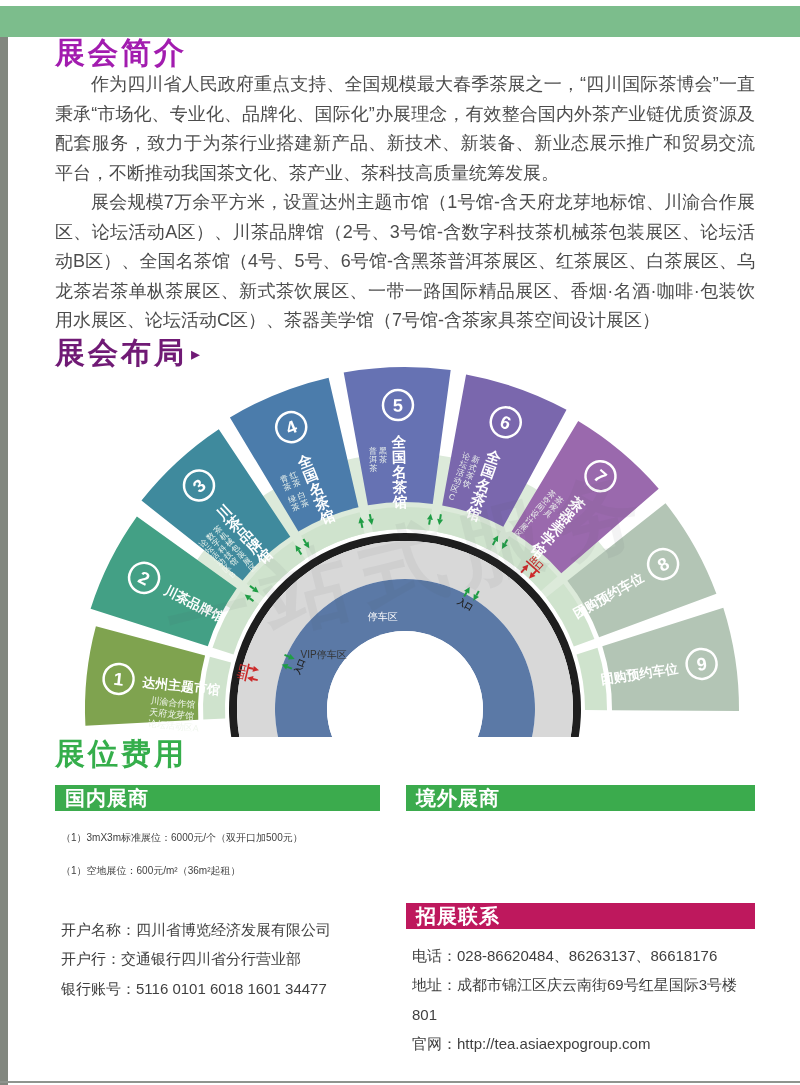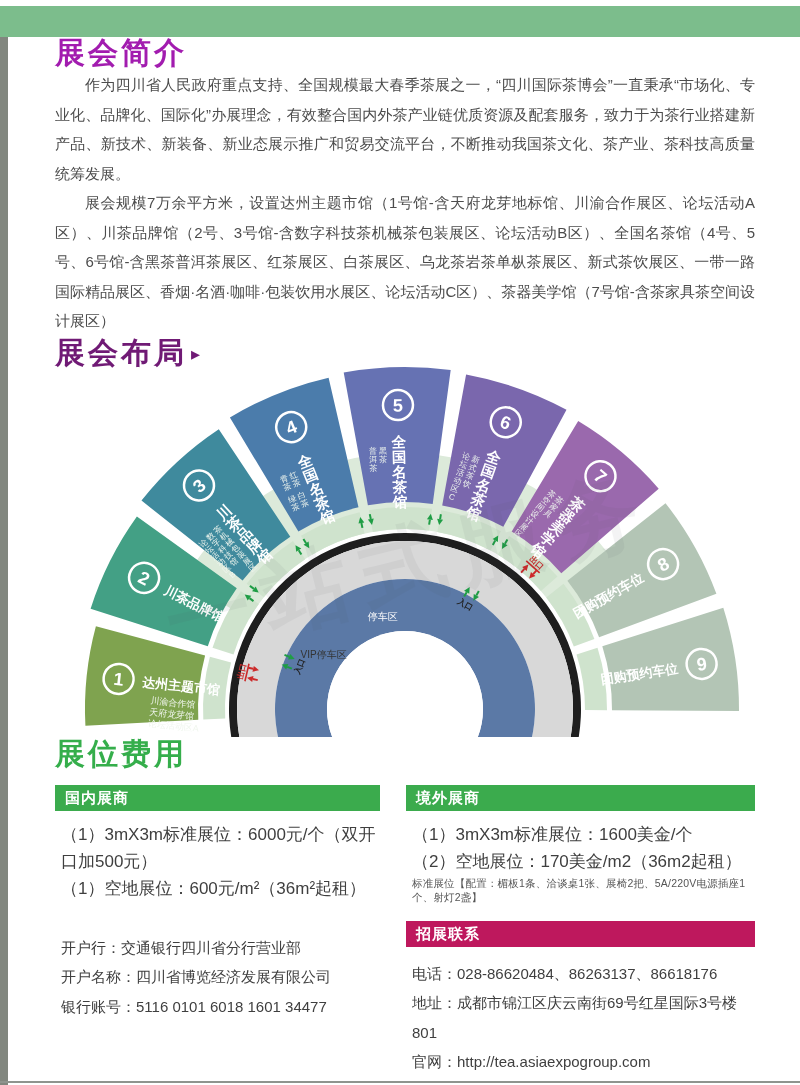--- a/index.html
+++ b/index.html
@@ -13,41 +13,41 @@
   .bottom-line{position:absolute;top:1081px;left:0;width:800px;height:2px;}
   .content{position:absolute;top:36px;left:0;width:800px;padding:0 45px 0 55px;box-sizing:border-box;}
   h1.sec-title{
     font-size:30px;font-weight:bold;letter-spacing:3px;margin:0;line-height:34px;
   }
   .t1{margin-top:52px;}
   .t2{margin-top:46px;}
   .t3{margin-top:12px;}
   .arrow{font-size:18px;vertical-align:3px;margin-left:4px;letter-spacing:0;}
   p.body-par{
-    font-size:15px;line-height:29.5px;text-align:justify;margin:0;
+    font-size:18px;line-height:29.5px;text-align:justify;margin:0;
     text-indent:2em;color:#4c4c4c;
   }
   .p1{margin-top:24px;}
   .p2{margin-top:26px;}
   .fan-wrap{position:relative;height:380px;margin:-14px -45px 0 -55px;width:800px;}
   .fan-wrap svg{position:absolute;top:0;left:0;}
   .watermark{
     position:absolute;top:150px;left:110px;width:600px;text-align:center;
     font-size:86px;font-weight:bold;letter-spacing:14px;color:#4a4a55;
     opacity:0.06;transform:rotate(-14deg);pointer-events:none;white-space:nowrap;
   }
   .fee-row{display:flex;gap:26px;margin-top:14px;}
   .fee-col-l{width:325px;flex:0 0 auto;}
   .fee-col-r{flex:1 1 auto;}
   .green-bar{
-    height:26px;line-height:26px;color:#fff;font-size:15px;font-weight:bold;
+    height:26px;line-height:26px;color:#fff;font-size:20px;font-weight:bold;
     padding-left:10px;letter-spacing:1px;
   }
   .fee-items{padding:10px 0 0 6px;}
-  .fee-line{font-size:17px;line-height:27px;color:#3f3f3f;}
+  .fee-line{font-size:10px;line-height:33px;color:#3f3f3f;}
   .fee-note{font-size:10.5px;color:#555;margin-top:2px;letter-spacing:0.2px;}
   .info-row{display:flex;gap:26px;margin-top:16px;}
   .info-lines{padding:12px 0 0 6px;}
   .info-line{font-size:15px;line-height:29.5px;color:#3f3f3f;}
 </style>
 </head>
 <body>
 
 <div class="top-band" style="background: rgb(124, 189, 140);"></div>
 <div class="left-strip" style="background: rgb(130, 135, 127);"></div>
@@ -216,33 +216,28 @@
   <div class="fee-row">
     <div class="fee-col-l">
       <div class="green-bar" style="background: rgb(59, 171, 77);">国内展商</div>
       <div class="fee-items">
         <div class="fee-line">（1）3mX3m标准展位：6000元/个（双开口加500元）</div>
         <div class="fee-line">（1）空地展位：600元/m²（36m²起租）</div>
       </div>
     </div>
     <div class="fee-col-r">
       <div class="green-bar" style="background: rgb(59, 171, 77);">境外展商</div>
-      <div class="fee-items">
-        <div class="fee-line">（1）3mX3m标准展位：1600美金/个</div>
-        <div class="fee-line">（2）空地展位：170美金/m2（36m2起租）</div>
-        <div class="fee-note">标准展位【配置：楣板1条、洽谈桌1张、展椅2把、5A/220V电源插座1个、射灯2盏】</div>
-      </div>
     </div>
   </div>
 
   <div class="info-row">
     <div class="fee-col-l">
       <div class="info-lines">
+        <div class="info-line">开户名称：四川省博览经济发展有限公司</div>
         <div class="info-line">开户行：交通银行四川省分行营业部</div>
-        <div class="info-line">开户名称：四川省博览经济发展有限公司</div>
         <div class="info-line">银行账号：5116 0101 6018 1601 34477</div>
       </div>
     </div>
     <div class="fee-col-r">
       <div class="green-bar" style="background: #be185d;">招展联系</div>
       <div class="info-lines">
         <div class="info-line">电话：028-86620484、86263137、86618176</div>
         <div class="info-line">地址：成都市锦江区庆云南街69号红星国际3号楼801</div>
         <div class="info-line">官网：http://tea.asiaexpogroup.com</div>
       </div>

